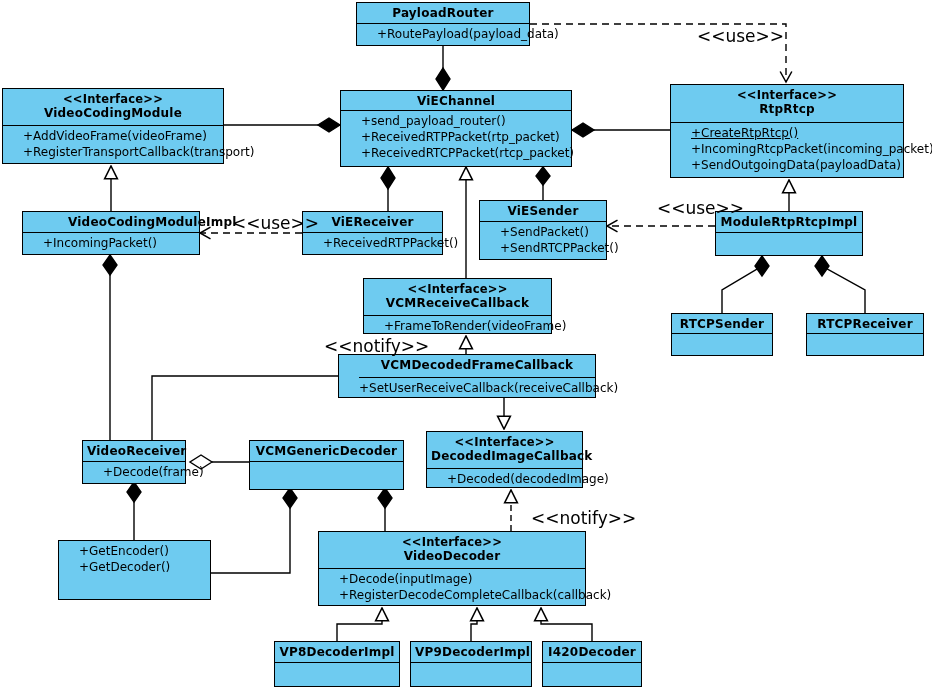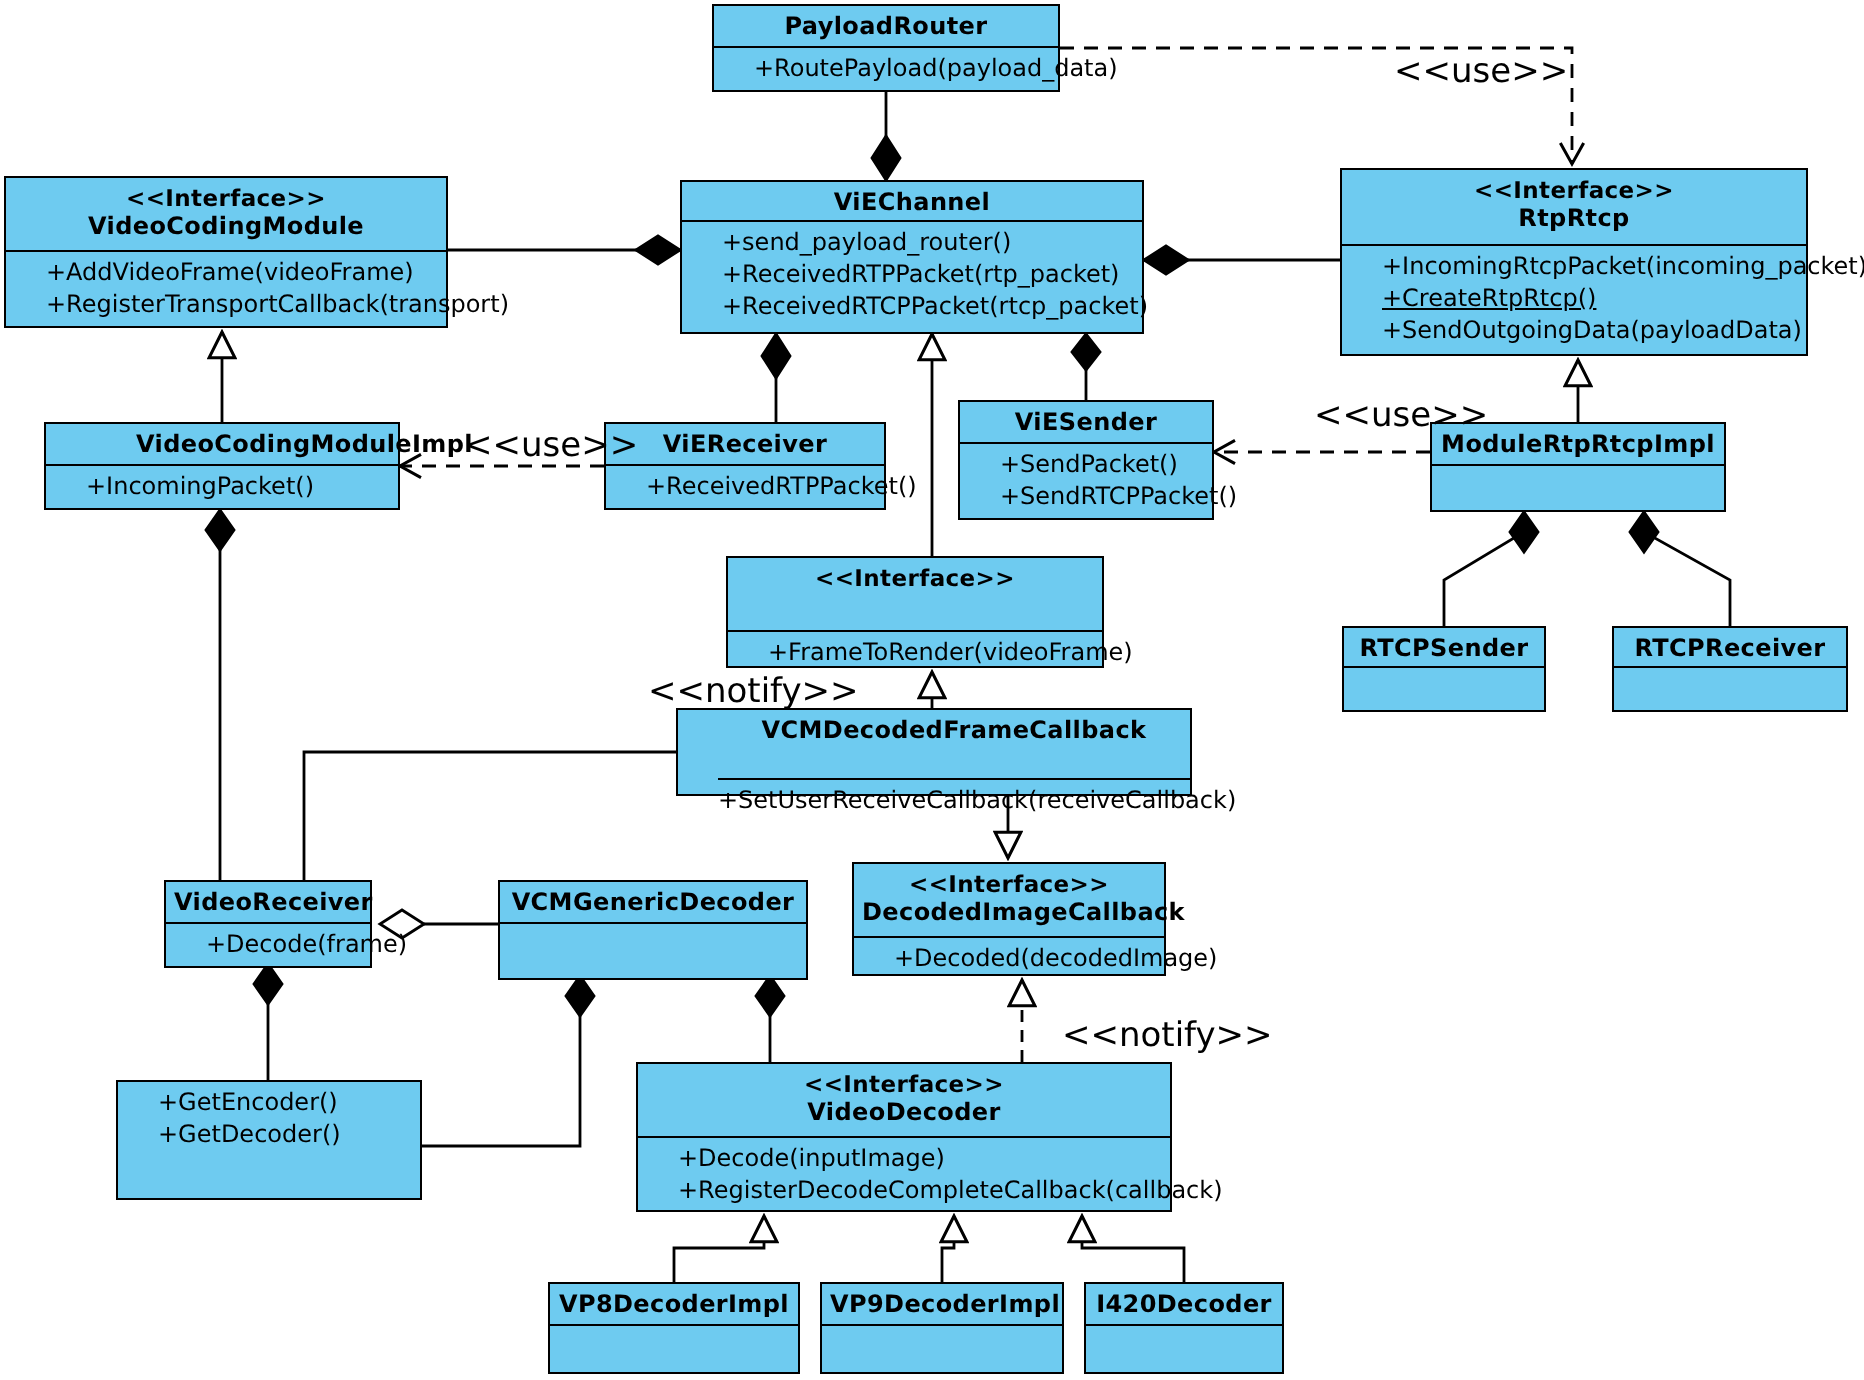--- a/index.html
+++ b/index.html
@@ -265,22 +265,22 @@
           <span class="m">+ReceivedRTPPacket(rtp_packet)</span>
           <span class="m">+ReceivedRTCPPacket(rtcp_packet)</span>
         </div>
       </div>
       <div class="uml-class" style="left: 670px; top: 84px; width: 234px; height: 94px;">
         <div class="uml-header" style="height: 38px;">
           <span class="uml-stereo">&lt;&lt;Interface&gt;&gt;</span>
           <span class="uml-name">RtpRtcp</span>
         </div>
         <div class="uml-body" style="height: 53px;">
+          <span class="m static">+CreateRtpRtcp()</span>
           <span class="m">+IncomingRtcpPacket(incoming_packet)</span>
-          <span class="m static">+CreateRtpRtcp()</span>
           <span class="m">+SendOutgoingData(payloadData)</span>
         </div>
       </div>
       <div class="uml-class" style="left: 22px; top: 211px; width: 178px; height: 44px;">
         <div class="uml-header" style="height: 21px; padding-left: 45px;">
           <span class="uml-name">VideoCodingModuleImpl</span>
         </div>
         <div class="uml-body" style="height: 20px;">
           <span class="m">+IncomingPacket()</span>
         </div>
@@ -304,39 +304,40 @@
       </div>
       <div class="uml-class" style="left: 715px; top: 211px; width: 148px; height: 45px;">
         <div class="uml-header" style="height: 21px;">
           <span class="uml-name">ModuleRtpRtcpImpl</span>
         </div>
         <div class="uml-body empty" style="height: 21px;"></div>
       </div>
       <div class="uml-class" style="left: 363px; top: 278px; width: 189px; height: 56px;">
         <div class="uml-header" style="height: 37px;">
           <span class="uml-stereo">&lt;&lt;Interface&gt;&gt;</span>
+          <span class="uml-name">VCMReceiveCallback</span>
         </div>
         <div class="uml-body" style="height: 16px;">
           <span class="m">+FrameToRender(videoFrame)</span>
         </div>
       </div>
       <div class="uml-class" style="left: 671px; top: 313px; width: 102px; height: 43px;">
         <div class="uml-header" style="height: 20px;">
           <span class="uml-name">RTCPSender</span>
         </div>
         <div class="uml-body empty" style="height: 20px;"></div>
       </div>
       <div class="uml-class" style="left: 806px; top: 313px; width: 118px; height: 43px;">
         <div class="uml-header" style="height: 20px;">
           <span class="uml-name">RTCPReceiver</span>
         </div>
         <div class="uml-body empty" style="height: 20px;"></div>
       </div>
       <div class="uml-class" style="left: 338px; top: 354px; width: 258px; height: 44px;">
-        <div class="uml-header" style="height: 35px; margin-left: 20px;">
+        <div class="uml-header" style="height: 23px; margin-left: 20px;">
           <span class="uml-name">VCMDecodedFrameCallback</span>
         </div>
         <div class="uml-body" style="height: 20px;">
           <span class="m">+SetUserReceiveCallback(receiveCallback)</span>
         </div>
       </div>
       <div class="uml-class" style="left: 82px; top: 440px; width: 104px; height: 44px;">
         <div class="uml-header" style="height: 21px;">
           <span class="uml-name">VideoReceiver</span>
         </div>

